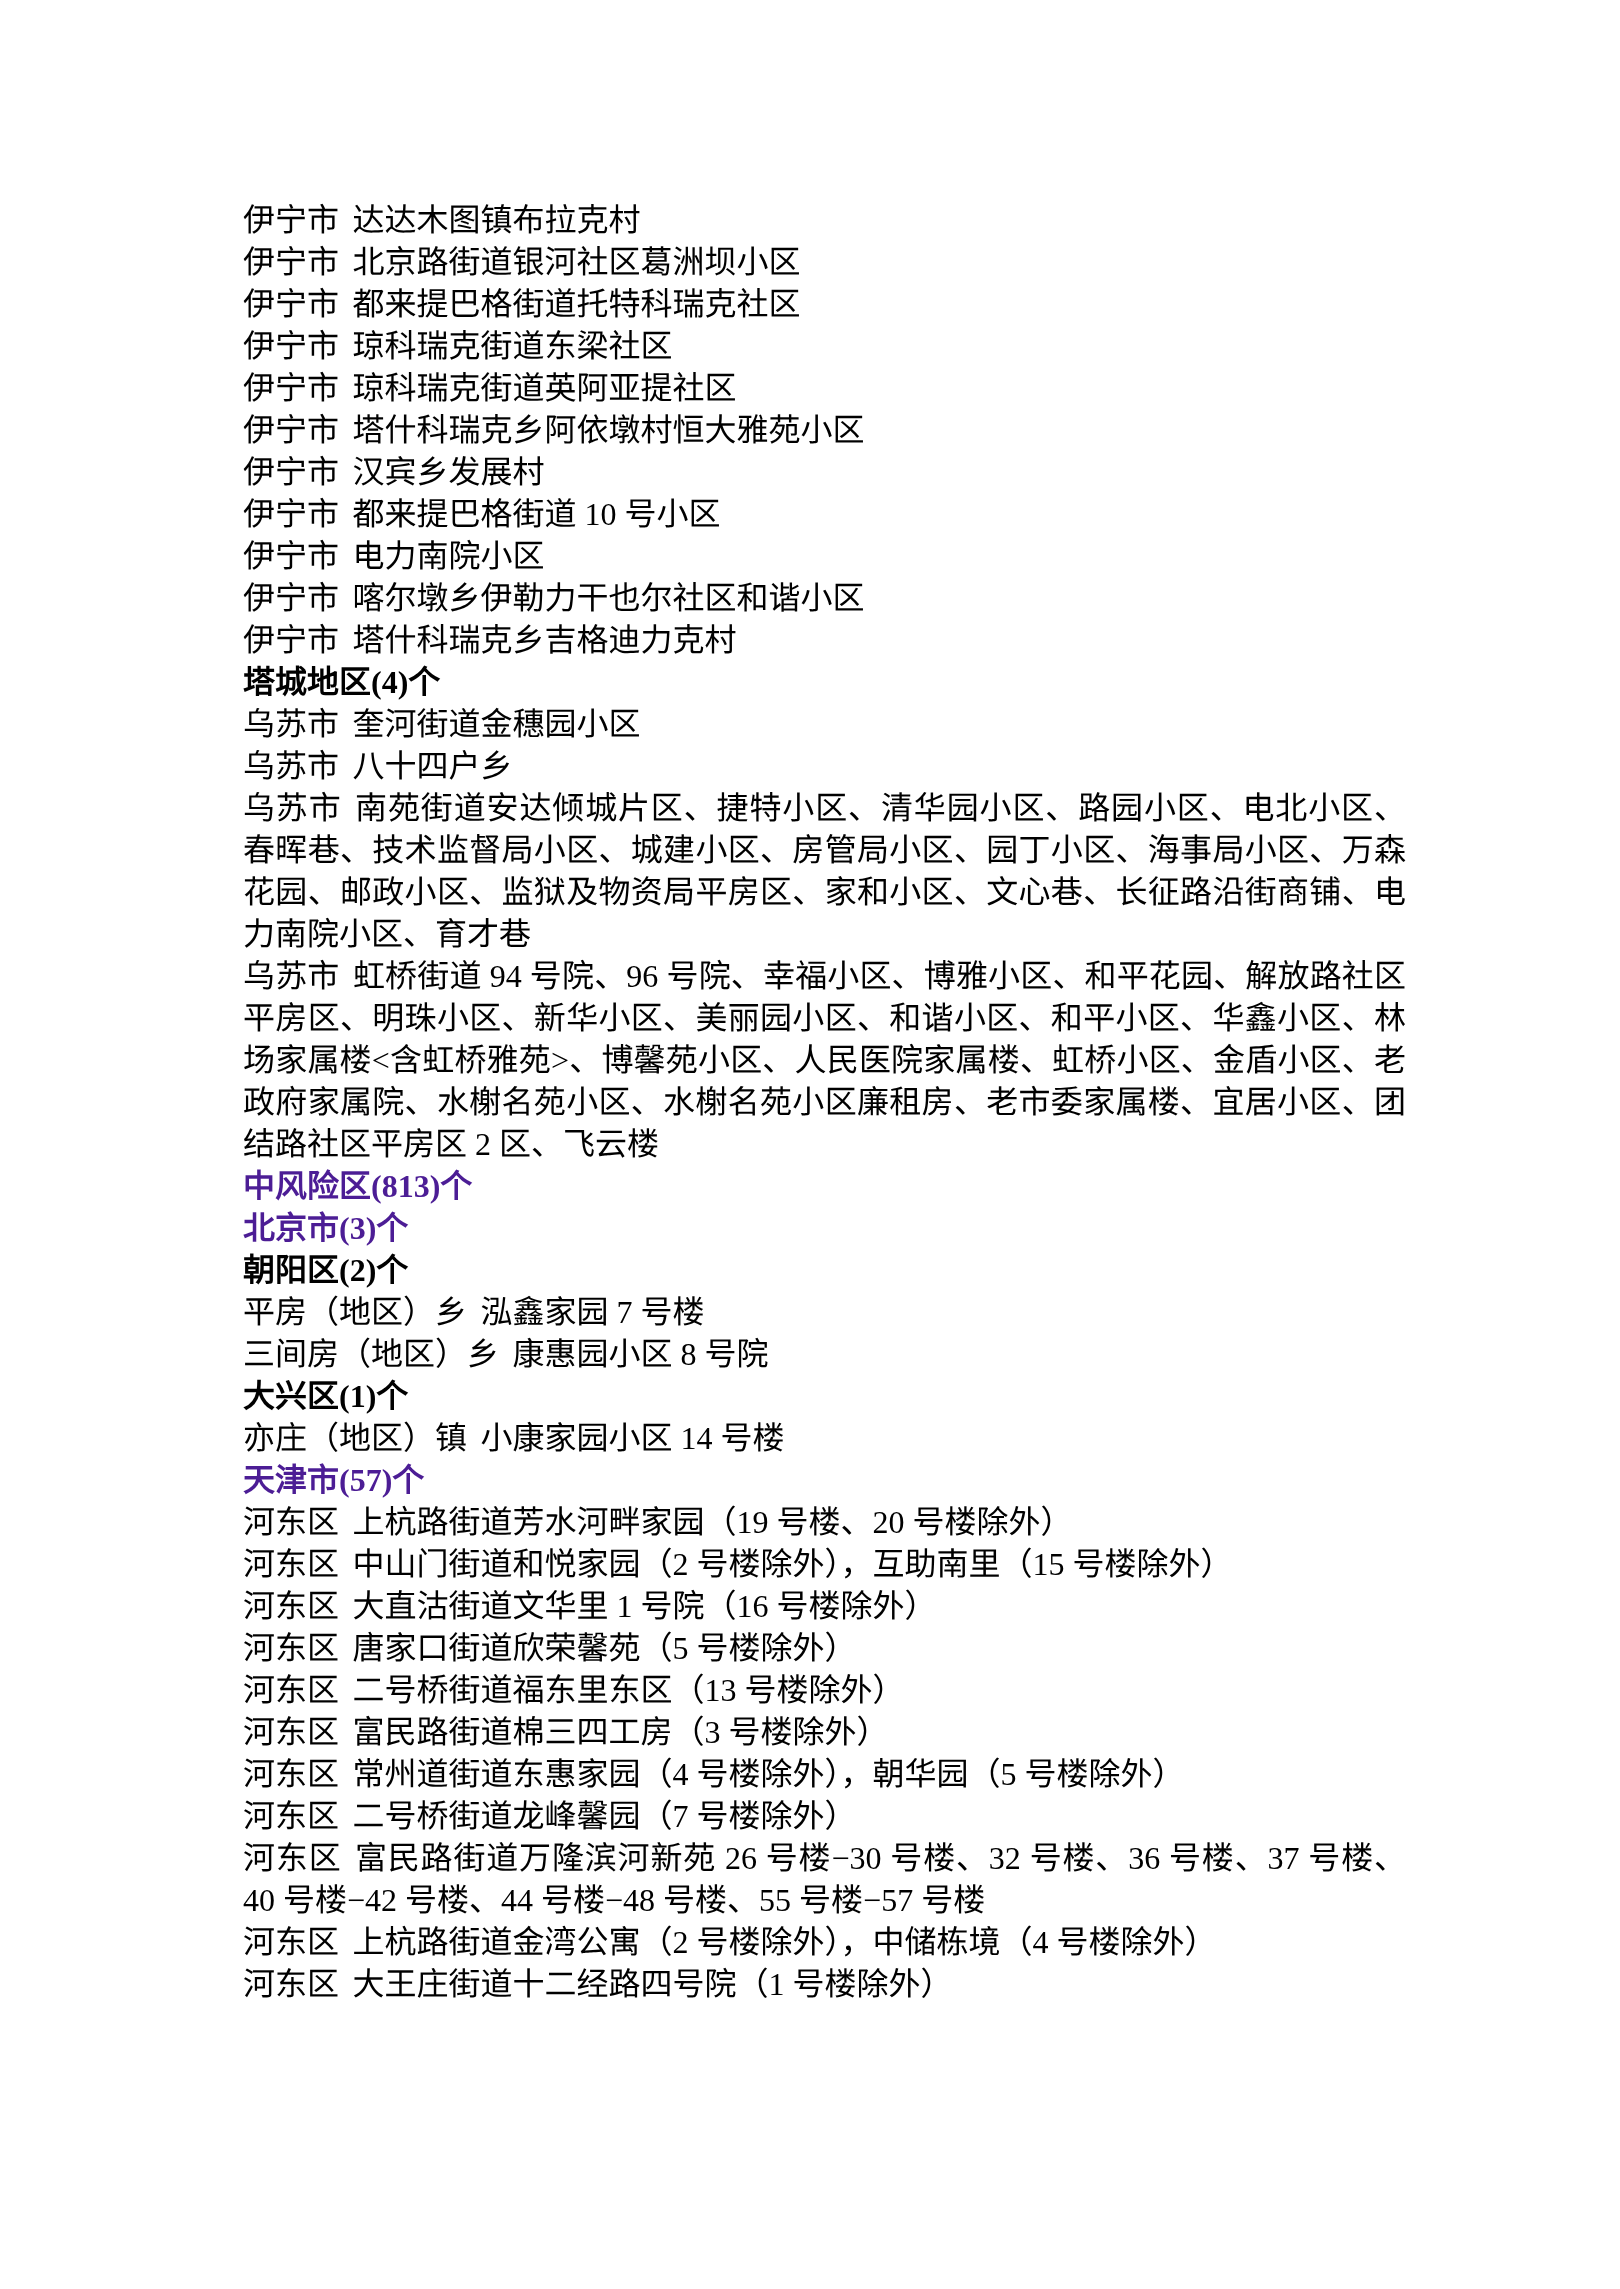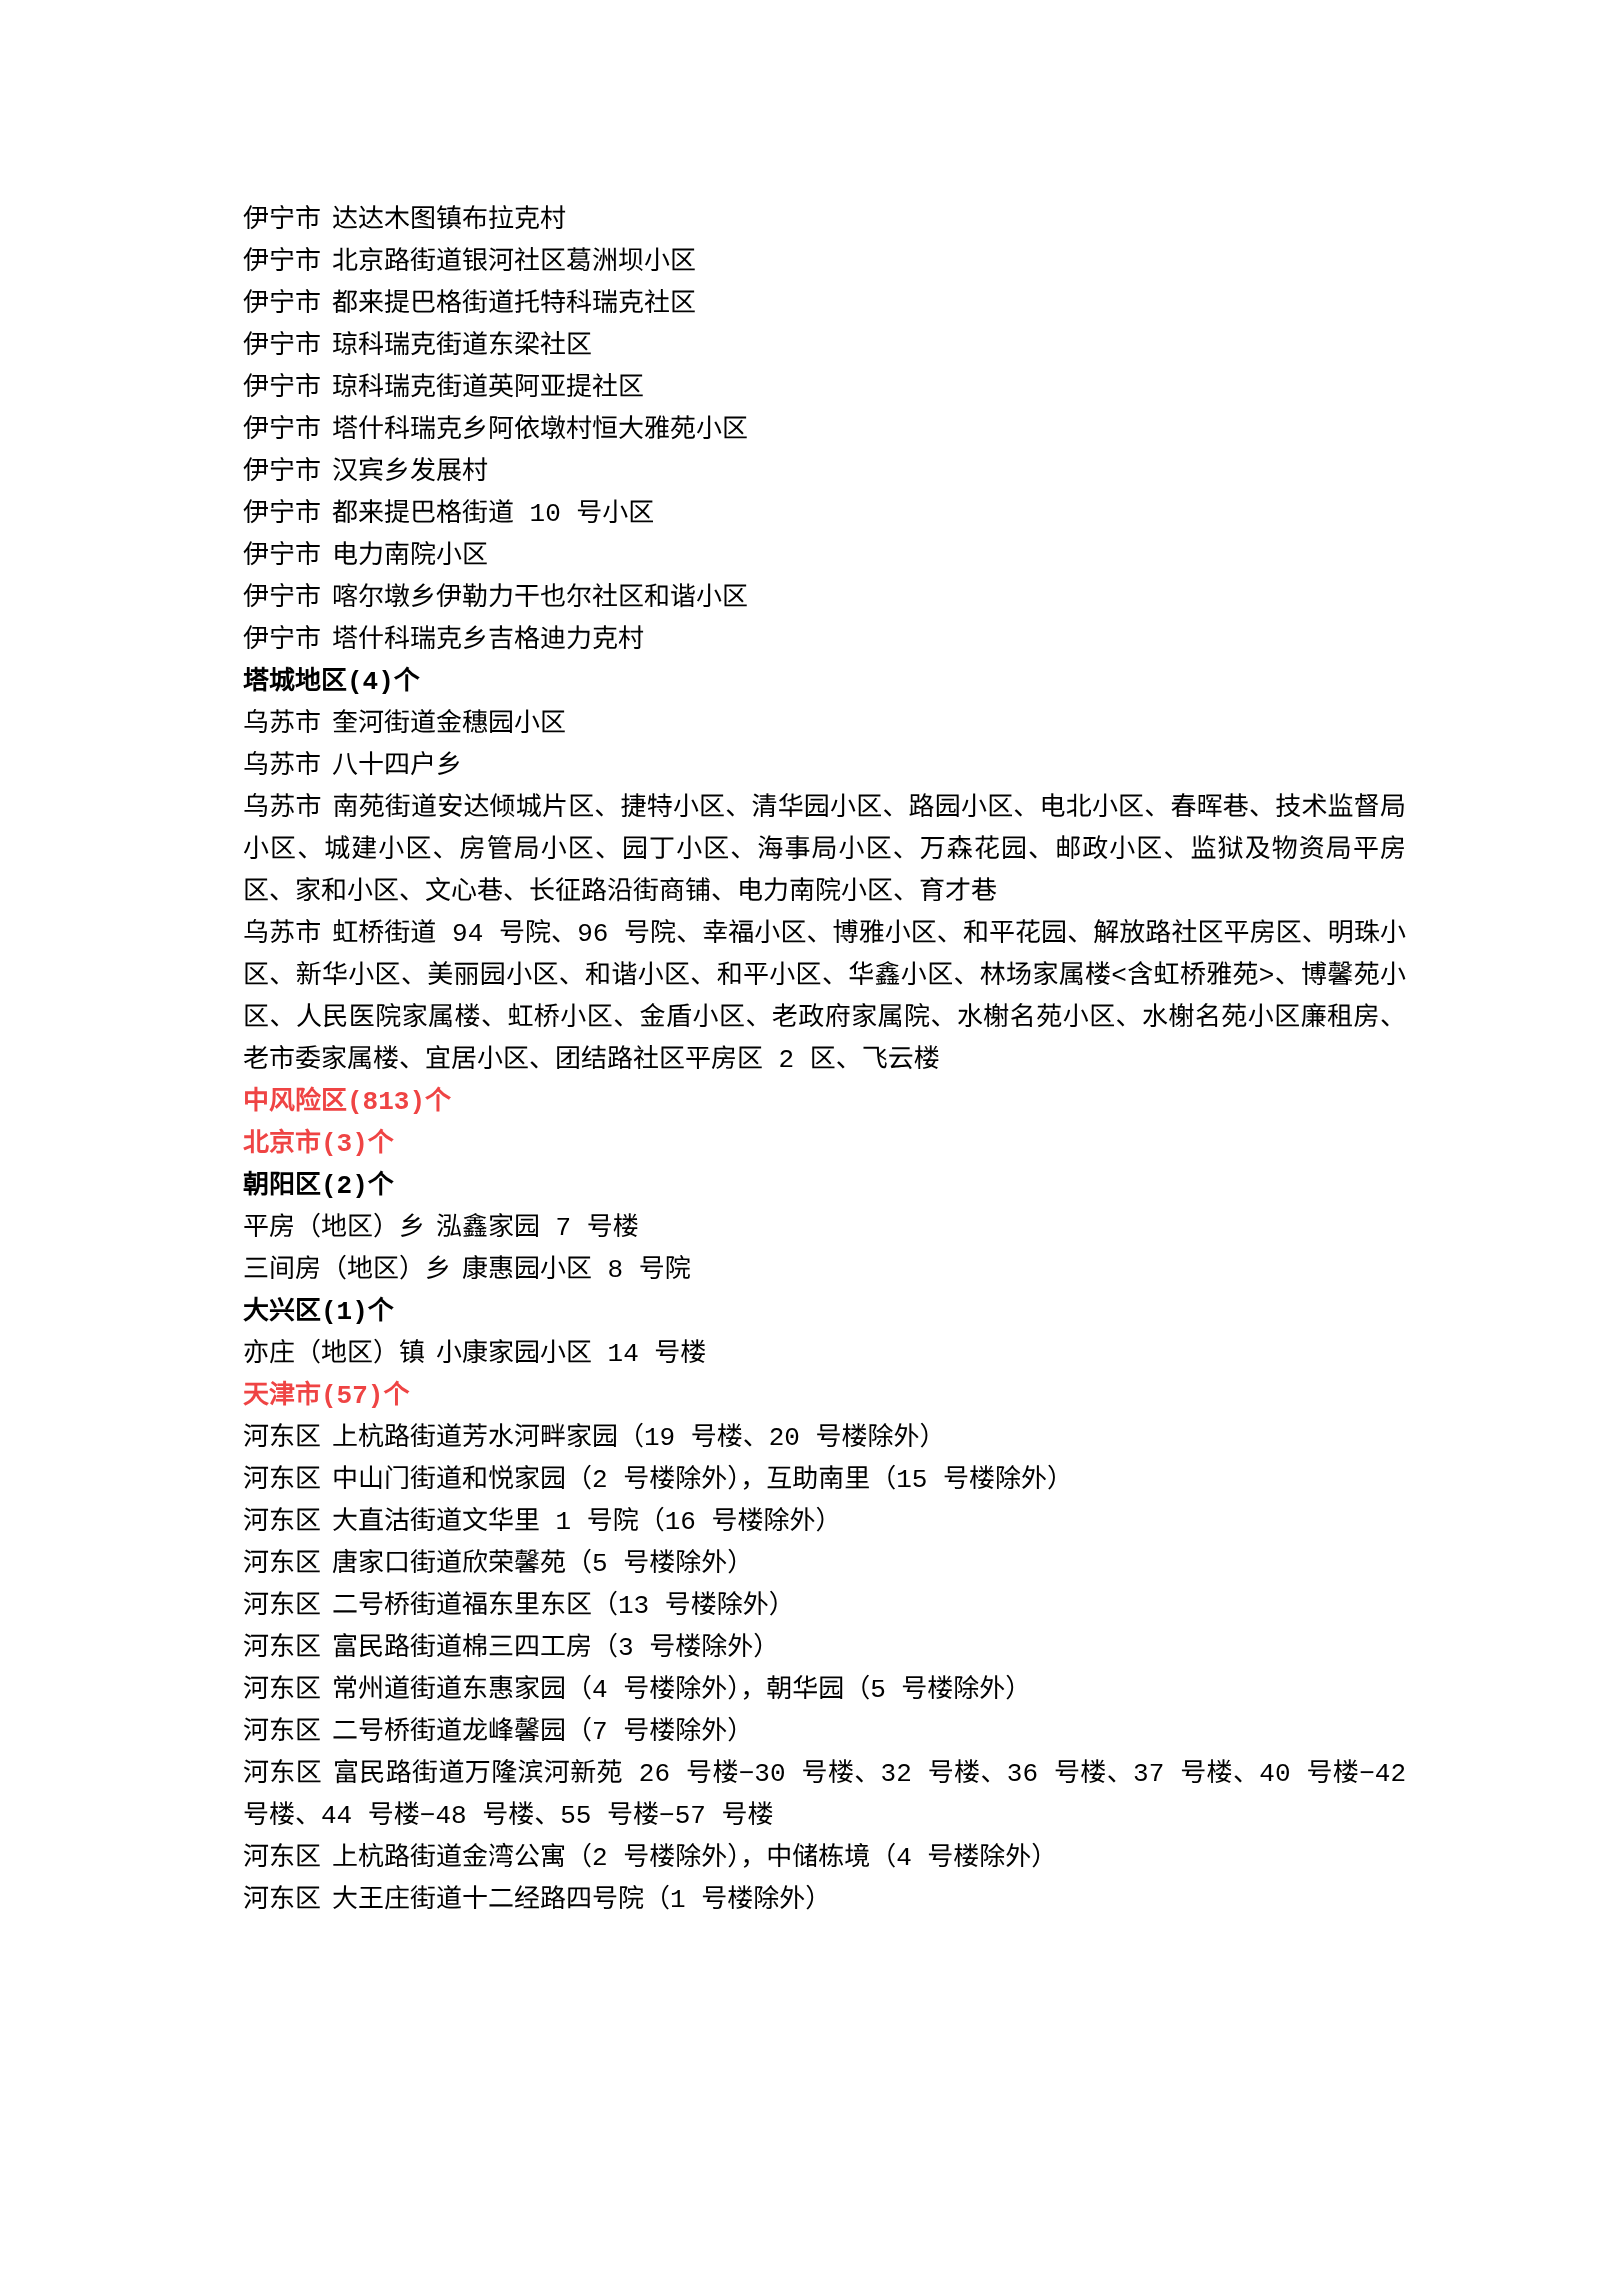--- a/index.html
+++ b/index.html
@@ -3,34 +3,34 @@
 <meta charset="utf-8">
 <style>
   html, body { margin:0; padding:0; background:#ffffff; }
   .page {
     position: relative;
     width: 1620px;
     height: 2290px;
     background: #ffffff;
     box-sizing: border-box;
     padding: 199px 214px 0 243px;
-    font-family: Liberation Mono, monospace;
-    font-size: 26px;
+    font-family: Liberation Serif, serif;
+    font-size: 32px;
     color: #000000;
     overflow: hidden;
   }
   .line {
     margin: 0;
     padding: 0;
     line-height: 42px;
     text-align: justify;
   }
   .line .region { margin-right: 0.42em; }
   .line.bold { font-weight: bold; }
-  .line.red  { font-weight: bold; color: #ef4444; }
+  .line.red  { font-weight: bold; color: #4c1d95; }
 </style>
 </head>
 <body>
 
 <div class="page">
   <div class="content">
       <p class="line entry"><span class="region">伊宁市</span><span class="detail">达达木图镇布拉克村</span></p>
       <p class="line entry"><span class="region">伊宁市</span><span class="detail">北京路街道银河社区葛洲坝小区</span></p>
       <p class="line entry"><span class="region">伊宁市</span><span class="detail">都来提巴格街道托特科瑞克社区</span></p>
       <p class="line entry"><span class="region">伊宁市</span><span class="detail">琼科瑞克街道东梁社区</span></p>

